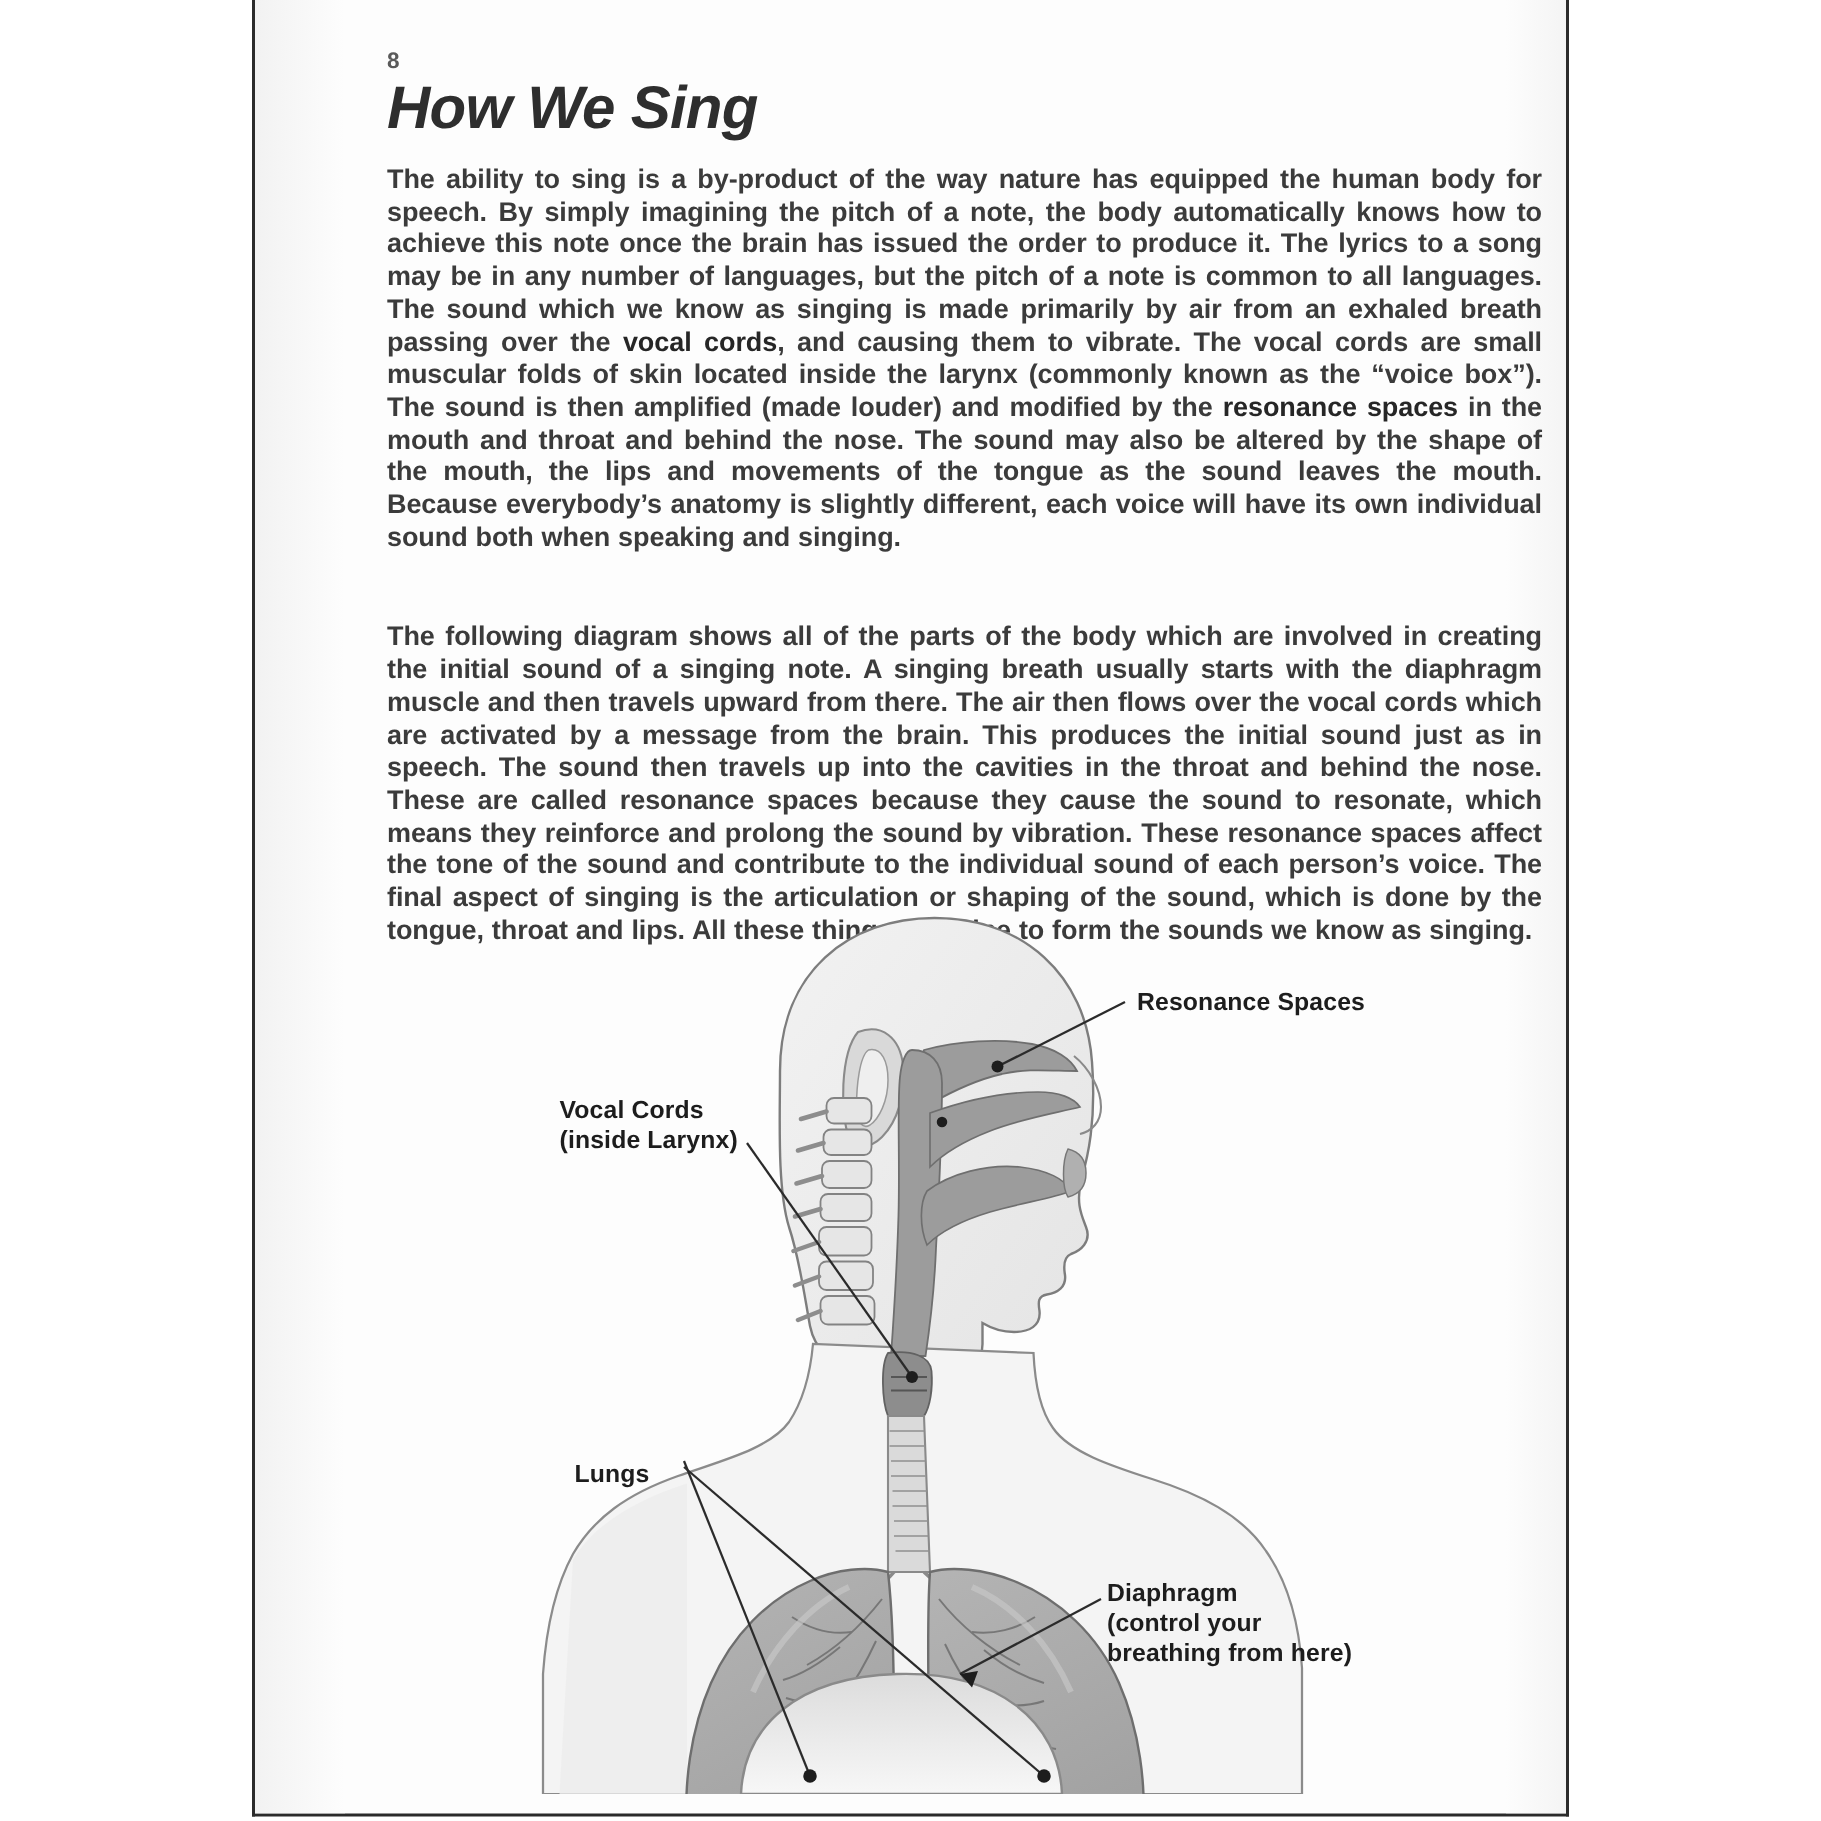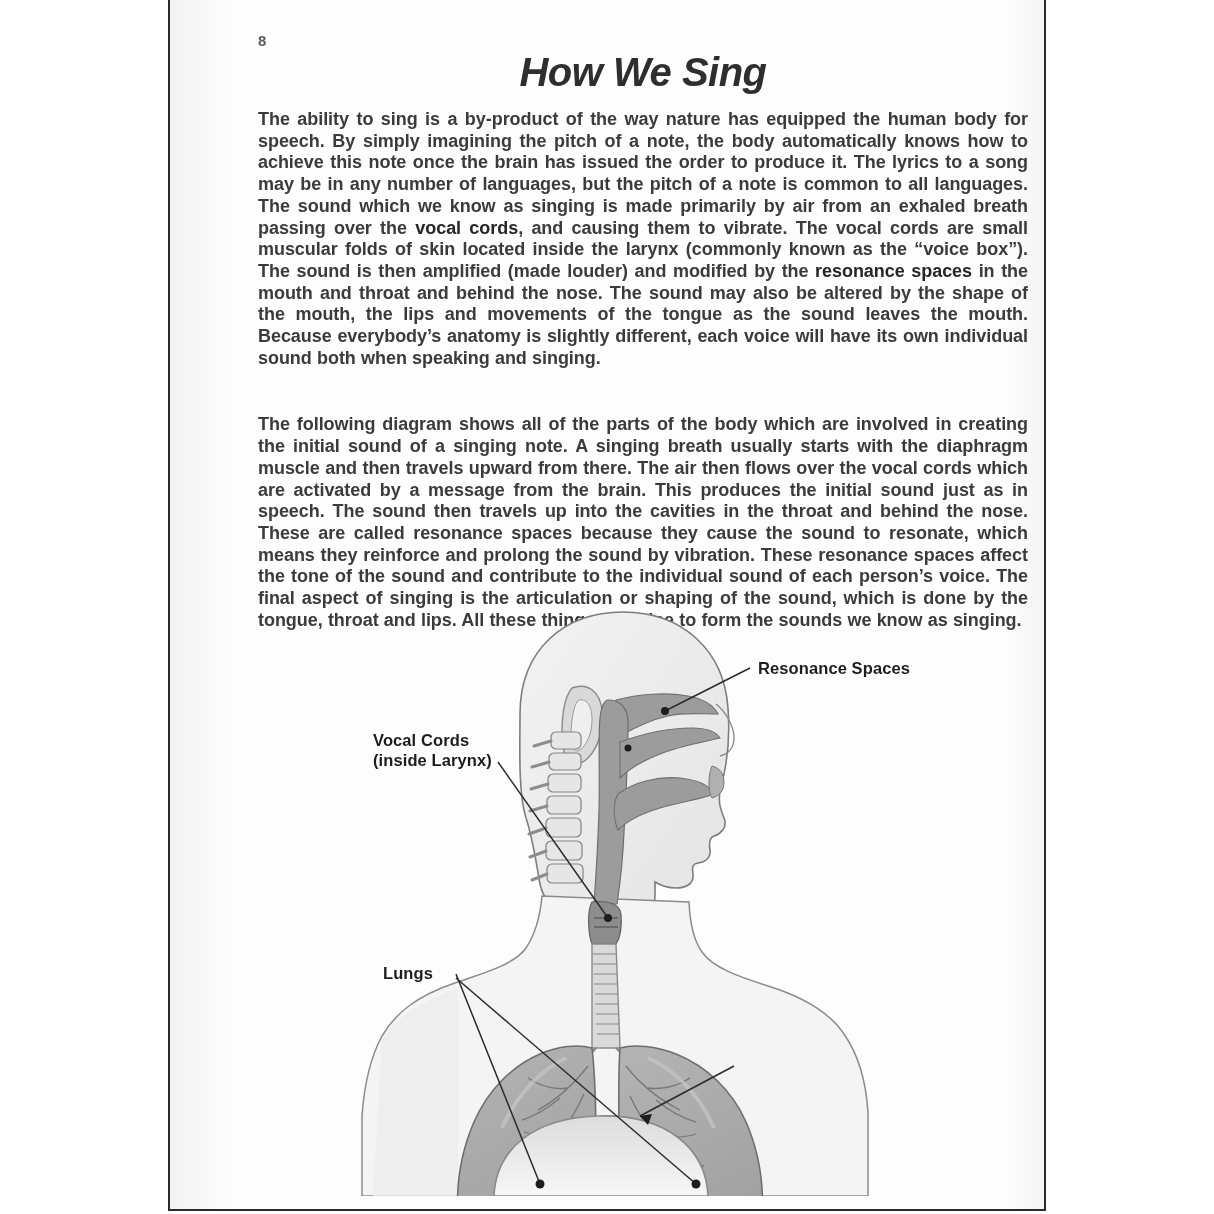--- a/index.html
+++ b/index.html
@@ -64,21 +64,20 @@
     position: absolute;
     left: 88px;
     top: 32px;
     font-size: 15px;
     font-weight: bold;
     color: #5a5a5a;
     letter-spacing: 0.5px;
   }
 
   #title {
-    text-align: center;
     font-size: 40px;
     font-weight: bold;
     font-style: italic;
     color: #2e2e2e;
     letter-spacing: -0.5px;
     margin: 0;
     padding-top: 50px;
   }
 
   .para {
@@ -109,21 +108,21 @@
     position: absolute;
     font-size: 16.5px;
     font-weight: bold;
     color: #1d1d1d;
     letter-spacing: 0.1px;
     line-height: 20px;
     white-space: pre-line;
   }
   #label-resonance { left: 590px; top: 62px; }
   #label-vocal     { left: 205px; top: 134px; text-align: left; }
-  #label-lungs     { left: 215px; top: 367px; }
+  #label-lungs     { left: 215px; top: 377px; }
   #label-diaphragm { left: 570px; top: 456px; }
 </style>
 </head>
 <body>
 
 <div id="screen">
 
   <div id="page">
     <div id="page-shade"></div>
     <div id="page-shade-right"></div>
@@ -351,15 +350,18 @@
       <path d="M497 115 L486 125 L492 131 Z" fill="#1d1d1d" opacity="0"></path>
     </svg>
 
     <div class="dlabel" id="label-resonance">Resonance Spaces</div>
 
     <div class="dlabel" id="label-vocal">Vocal Cords
 (inside Larynx)</div>
 
     <div class="dlabel" id="label-lungs">Lungs</div>
 
+    <div class="dlabel" id="label-diaphragm">Diaphragm
+(control your
+breathing from here)</div>
 
   </div>
 </div>
 
 </body></html>

